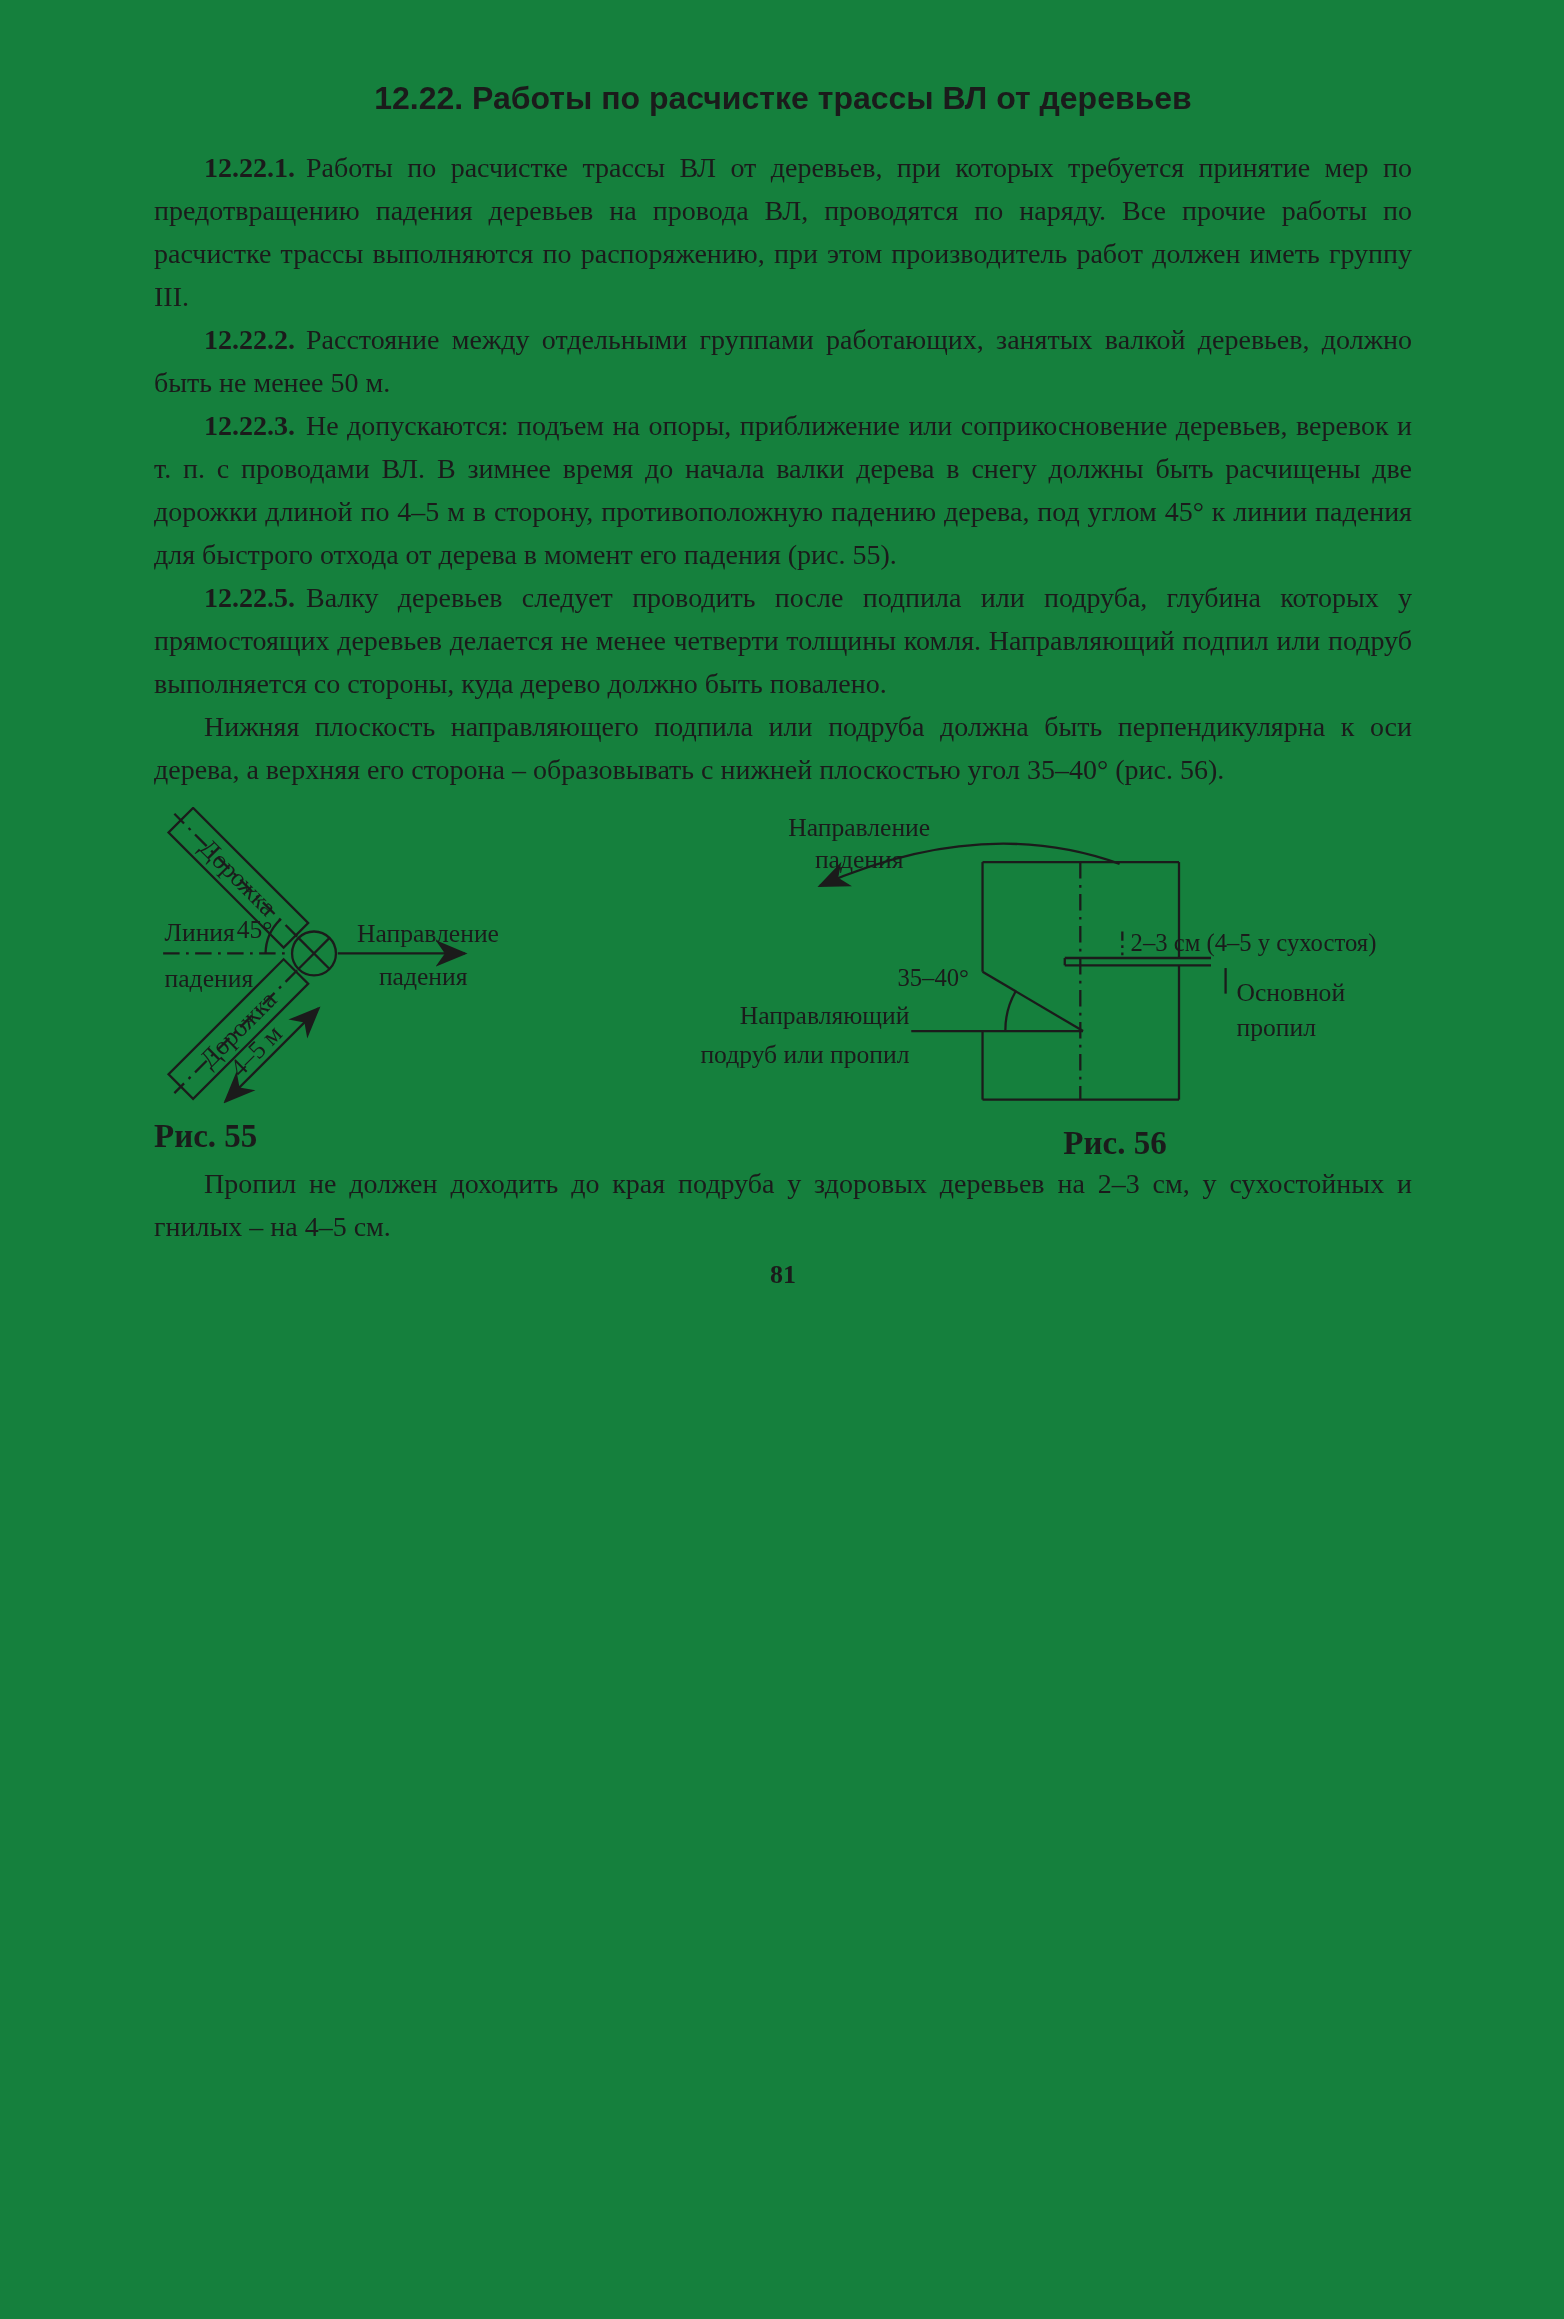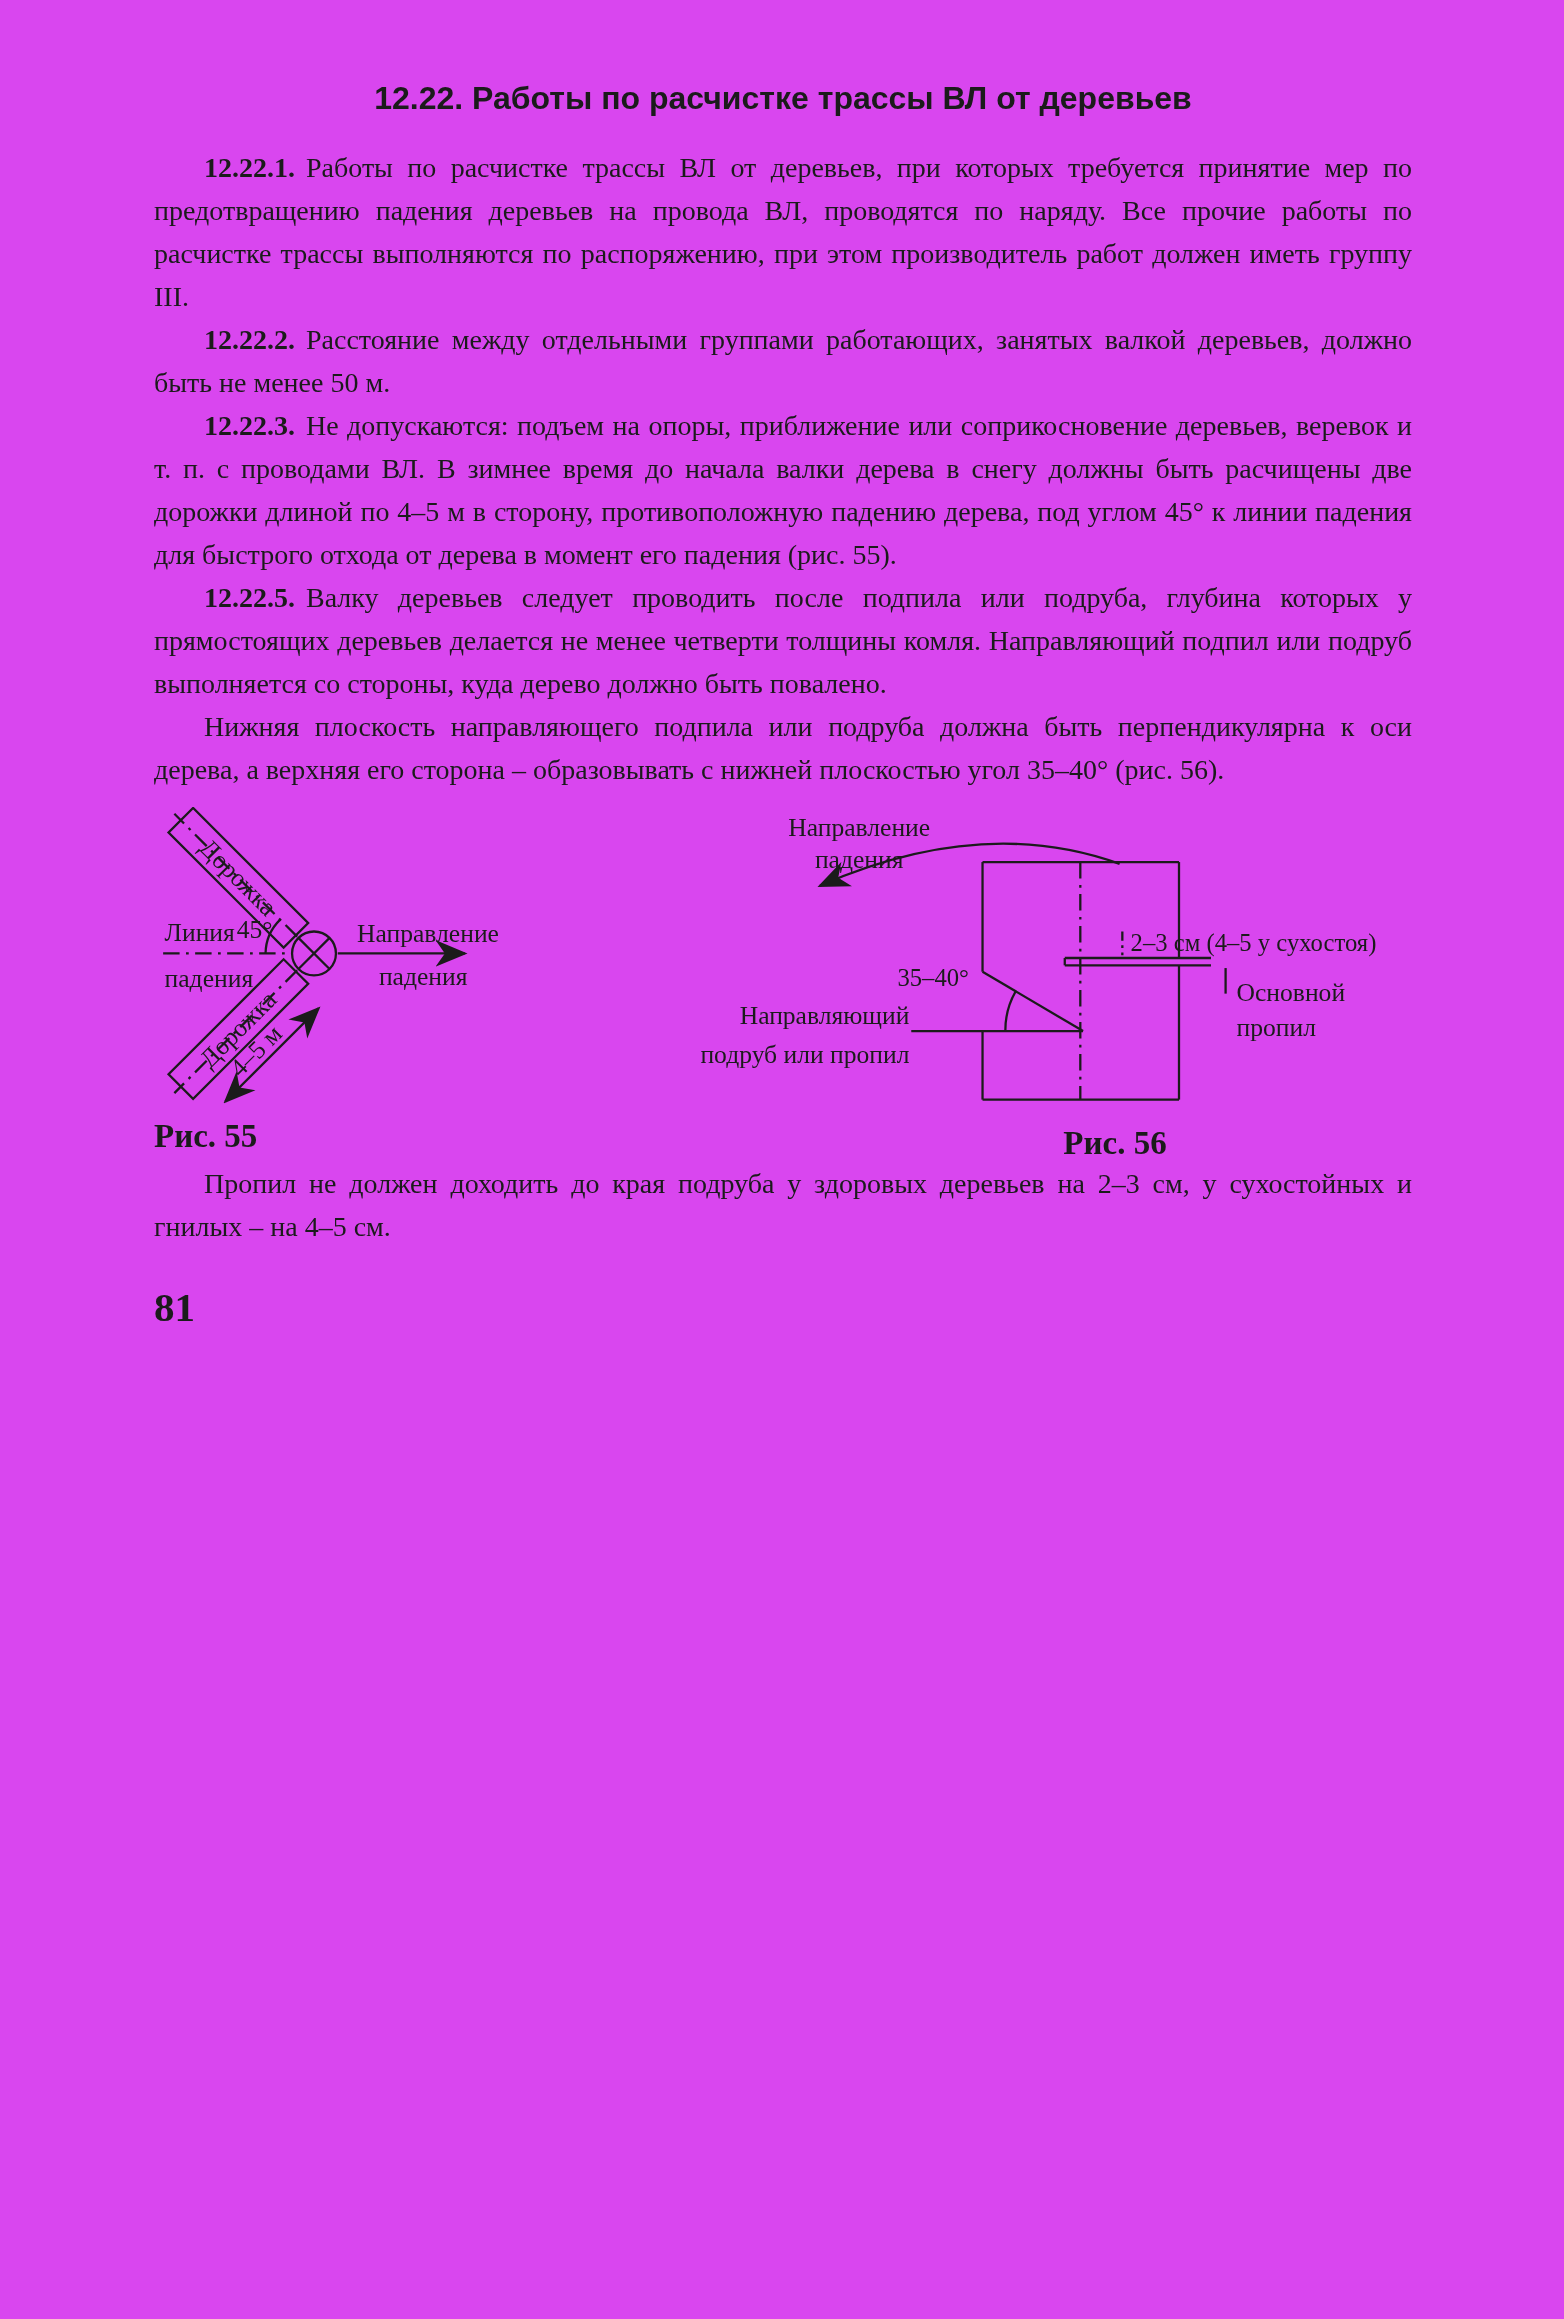--- a/index.html
+++ b/index.html
@@ -1,19 +1,19 @@
 <!DOCTYPE html>
 <html style="font-size:14.6px"><head>
 <meta charset="utf-8">
 <style>
   html,body { margin:0; padding:0; background:#f4f3f0; }
   .page {
     position:relative;
     width:1564px; height:2320px;
-    background:#d946ef;
+    background:#15803d;
     color:#1b1b1b;
     font-family:"Liberation Serif", serif;
     overflow:hidden;
     margin:0 auto;
   }
   .content { position:absolute; left:154px; top:80px; width:1258px; }
   .heading {
     font-family:"Liberation Sans", sans-serif;
     font-size:32px; font-weight:bold;
     text-align:center;
@@ -30,23 +30,23 @@
     display:flex; justify-content:space-between; align-items:flex-start;
     margin-top:16.4px;
   }
   .figure { flex:0 0 auto; }
   .fig-svg { display:block; }
   .caption { font-size:33px; font-weight:bold; margin-top:9.1px; }
   .cap55 { text-align:left; padding-right:219px; }
   .cap56 { text-align:center; padding-left:137px;margin-top:16px; }
   .bottom-para-1 { margin-top:31px; }
   .pageno {
-    text-align:left;
-    font-size:41px; font-weight:bold;
-    margin-top:35px;
+    text-align:center;
+    font-size:26px; font-weight:bold;
+    margin-top:12px;
   }
   svg text { font-family:"Liberation Serif", serif; }
 </style>
 </head>
 <body>
 
 <div class="page">
   <div class="content">
 
     <h1 class="heading">12.22. Работы по расчистке трассы ВЛ от деревьев</h1>

